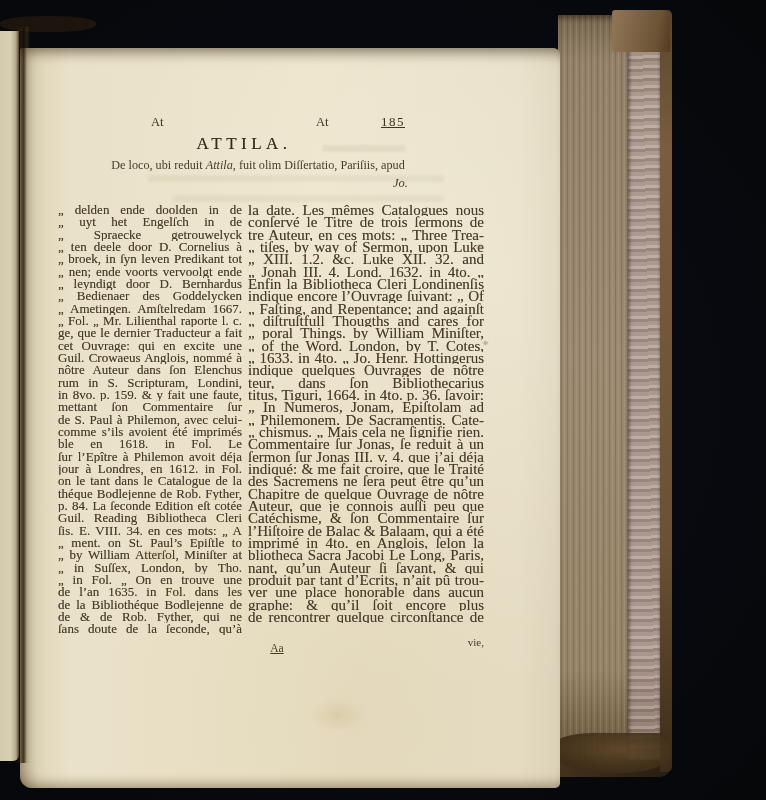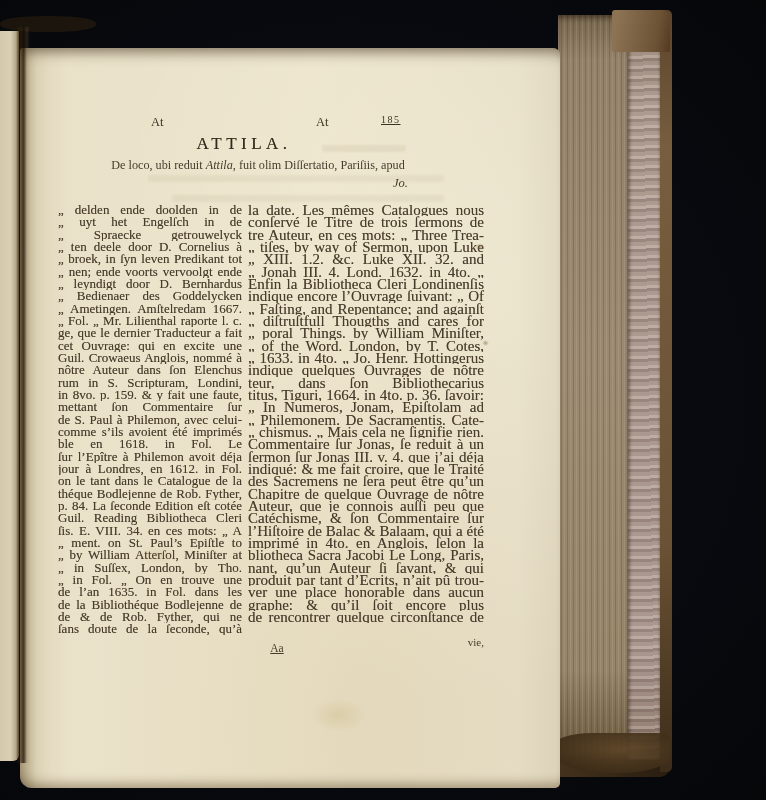--- a/index.html
+++ b/index.html
@@ -51,21 +51,21 @@
   .cover-corner-b{position:absolute;left:552px;top:733px;width:118px;height:40px;z-index:2;
      background:radial-gradient(ellipse at 58% 42%, #5d4527 0%, #3a2a16 78%);
      border-radius:35% 12% 42% 52%;opacity:.92;}
   .top-smudge{position:absolute;left:0px;top:16px;width:96px;height:16px;z-index:0;
      background:#241a0f;border-radius:45%;opacity:.75;}
 
   
   .abs{position:absolute;}
   .cx{transform:translateX(-50%);white-space:nowrap;}
   .hdr{font-size:12.5px;color:#3d3323;}
-  .pgnum{font-size:10px;letter-spacing:1.5px;color:#3d3323;text-decoration:underline;}
+  .pgnum{font-size:13px;letter-spacing:1.5px;color:#3d3323;text-decoration:underline;}
   .title{font-size:17px;letter-spacing:4.5px;color:#332b1e;
          text-shadow:0 0 .5px rgba(51,43,30,.55);}
   .subtitle{font-size:12.2px;color:#463b2c;}
   .subtitle .it{font-style:italic;}
   .jo{font-size:12.5px;font-style:italic;color:#463b2c;}
   .col{line-height:12.34px;text-shadow:0 0 .45px rgba(70,55,35,.5);}
   .col .line{text-align:justify;text-align-last:justify;height:12.34px;overflow:hidden;}
   .col-l{left:38px;top:156px;width:184px;font-size:13px;}
   .col-r{left:228px;top:156px;width:236px;font-size:15px;}
   .catchword{left:228px;top:588px;width:236px;text-align:right;font-size:11px;color:#473c2c;}

